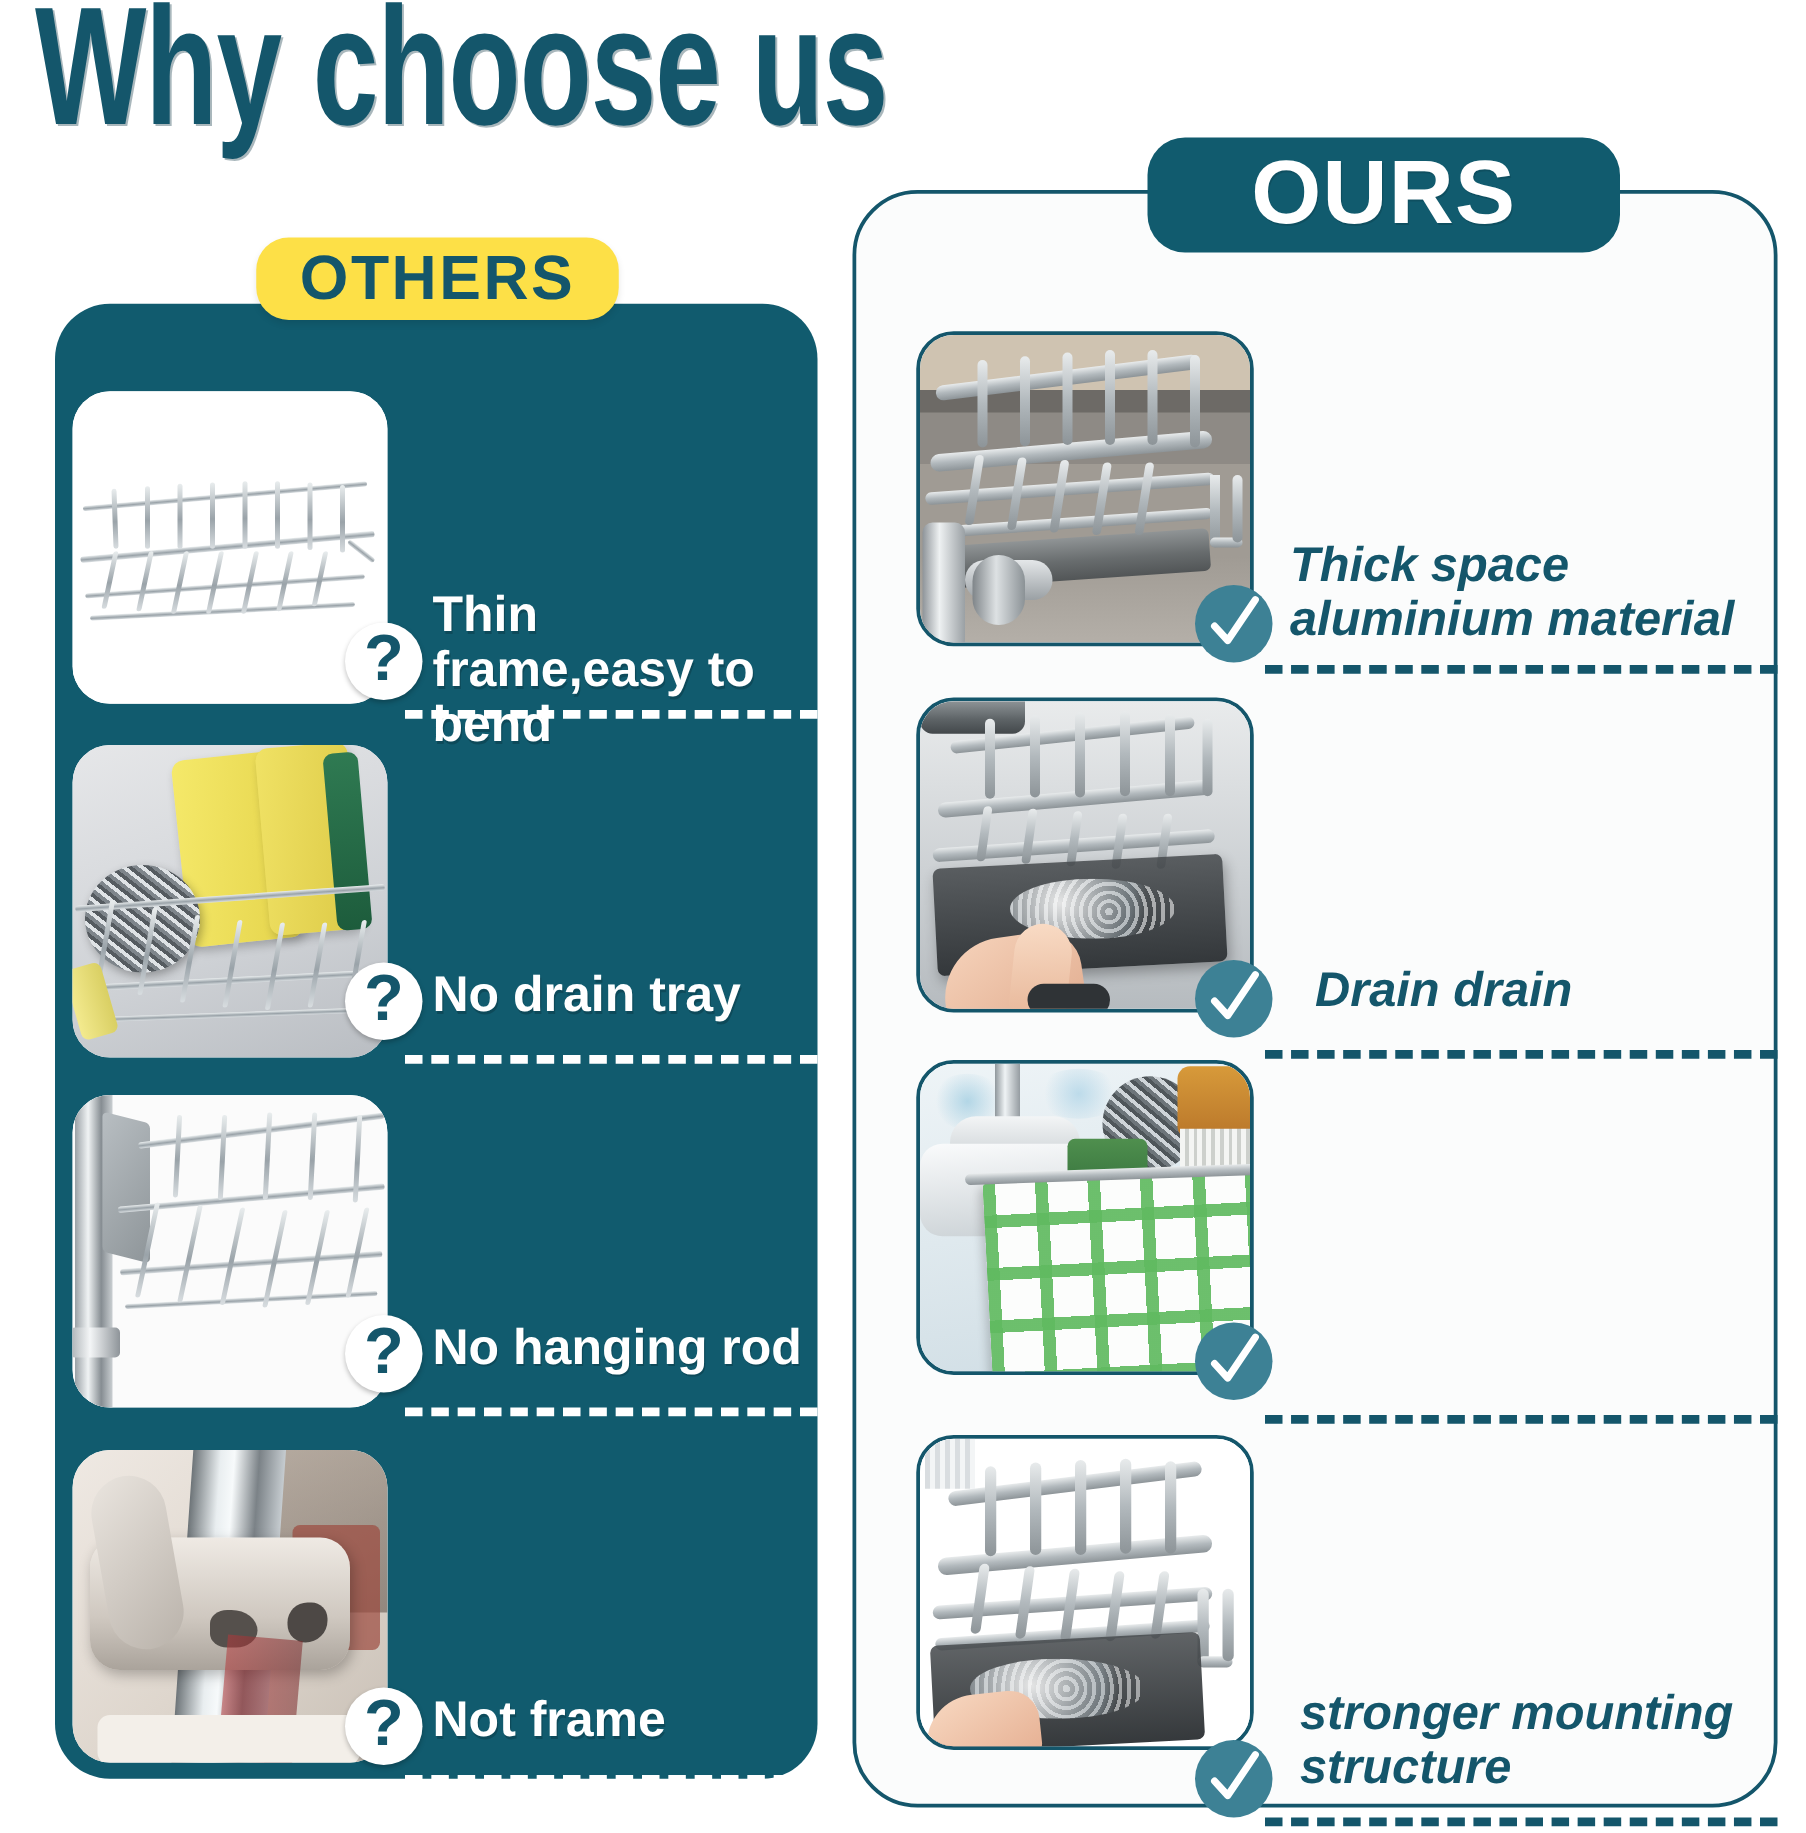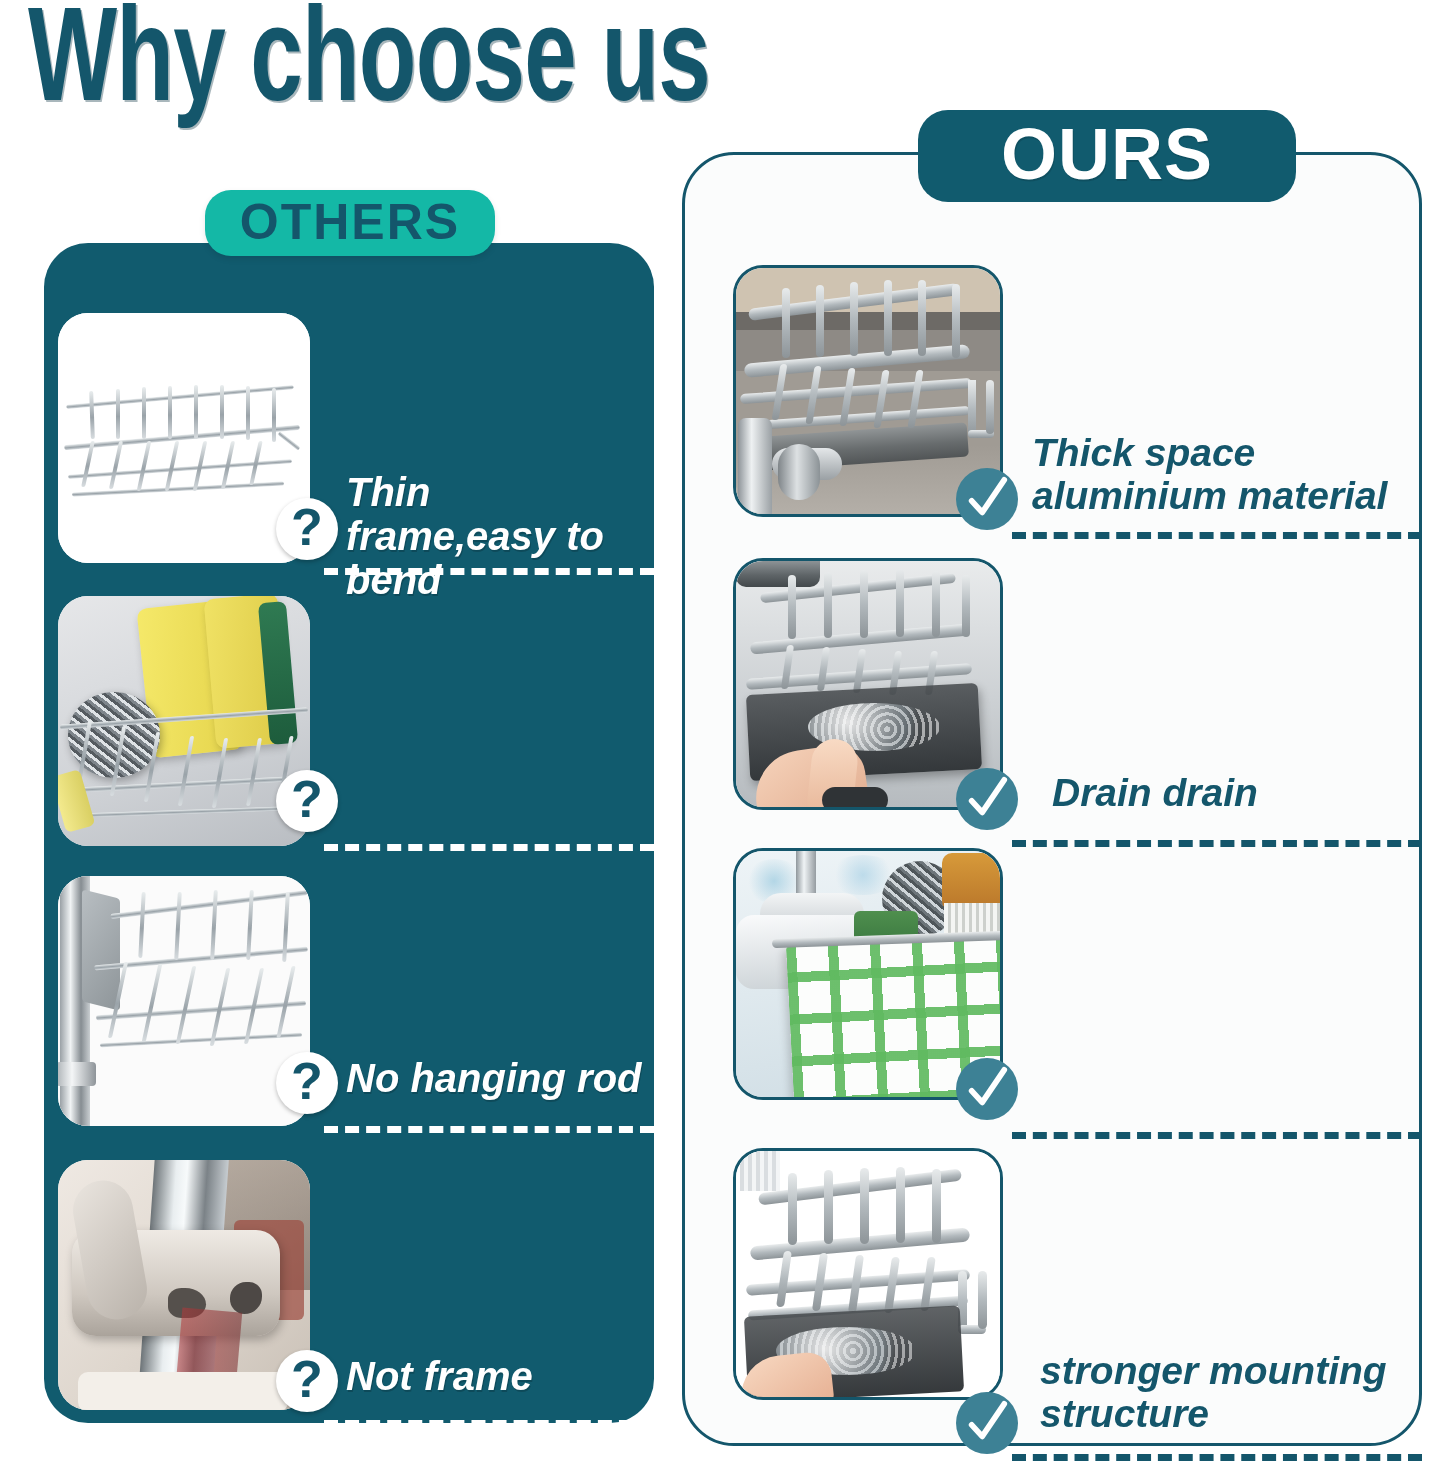--- a/index.html
+++ b/index.html
@@ -41,21 +41,21 @@
     background: #fbfcfc;
     border: 3px solid #14566b;
     border-radius: 52px;
   }
 
   
   .badge-others {
     position: absolute;
     left: 205px; top: 190px;
     width: 290px; height: 66px;
-    background: #14b8a6;
+    background: #fde047;
     border-radius: 26px;
     display: flex; align-items: center; justify-content: center;
     box-shadow: 0 3px 6px rgba(0,0,0,.10);
   }
   .badge-others span {
     font-size: 50px; font-weight: bold; color: #14566b;
     letter-spacing: 2px; line-height: 50px;
     transform: translateY(-1px);
   }
   .badge-ours {
@@ -86,21 +86,21 @@
 
   .scene { position: absolute; inset: 0; }
 
   
   .row { position: absolute; }
   .row .label {
     position: absolute;
     font-weight: bold;
     line-height: 1.10;
   }
-  .row.left .label  { color: #ffffff; font-size: 40px; text-shadow: 1px 2px 0 rgba(0,0,0,.18); font-style: italic; }
+  .row.left .label  { color: #ffffff; font-size: 40px; text-shadow: 1px 2px 0 rgba(0,0,0,.18); }
   .row.right .label { color: #14566b; font-size: 39px; font-style: italic; }
 
   .dash {
     position: absolute; height: 0;
     border-top: 7px dashed #ffffff;
   }
   .dash.dark { border-top-color: #14566b; }
 
   
   .mark {
@@ -197,20 +197,21 @@
       <div class="wire d" style="left:194px;top:142px;width:4px;height:68px;transform:skewX(-10deg);"></div>
       <div class="wire d" style="left:226px;top:140px;width:4px;height:64px;transform:skewX(-10deg);"></div>
       <div style="position:absolute;left:0;top:176px;width:30px;height:58px;background:linear-gradient(90deg,#f3ea8e,#d9cf63);border-radius:6px;transform:rotate(-16deg);"></div>
     </div>
   </div>
 
   <div class="row left" style="left:272px;top:766px;width:382px;height:100px;">
     <div class="mark q" style="left:4px;top:4px;">
       <span>?</span>
     </div>
+    <div class="label" style="left:74px;top:8px;width:310px;">No drain tray</div>
     <div class="dash" style="left:52px;top:78px;width:330px;"></div>
   </div>
 
   <div class="photo left" style="top:876px;">
     <div class="scene" style="background:#fbfbfb;">
 
       <div style="position:absolute;left:2px;top:0px;width:30px;height:250px;background:linear-gradient(90deg,#9aa1a6,#f0f3f4 35%,#868d92 70%,#c9ced1);"></div>
       <div style="position:absolute;left:-2px;top:186px;width:40px;height:24px;background:linear-gradient(90deg,#aab0b4,#f4f6f7 40%,#8e9499);border-radius:4px;"></div>
 
       <div style="position:absolute;left:24px;top:18px;width:38px;height:112px;background:linear-gradient(120deg,#b8bec2,#8e9599);transform:skewY(14deg);border-radius:4px;"></div>

